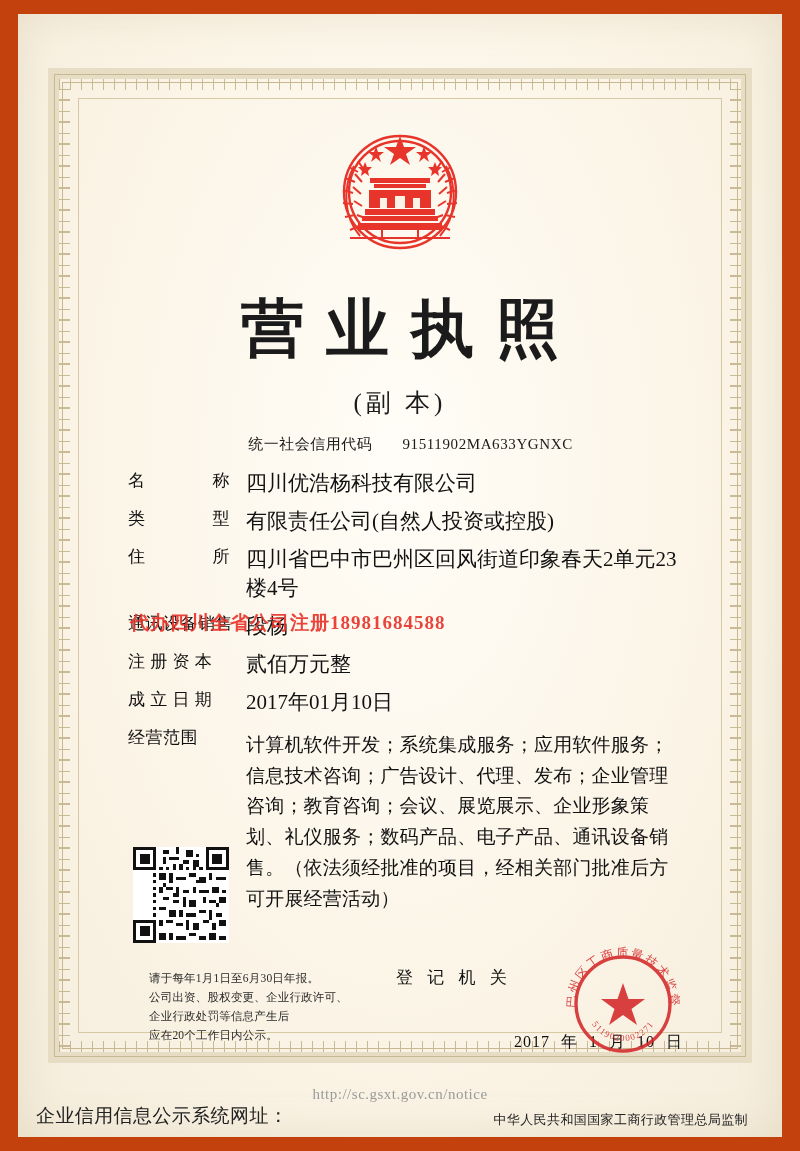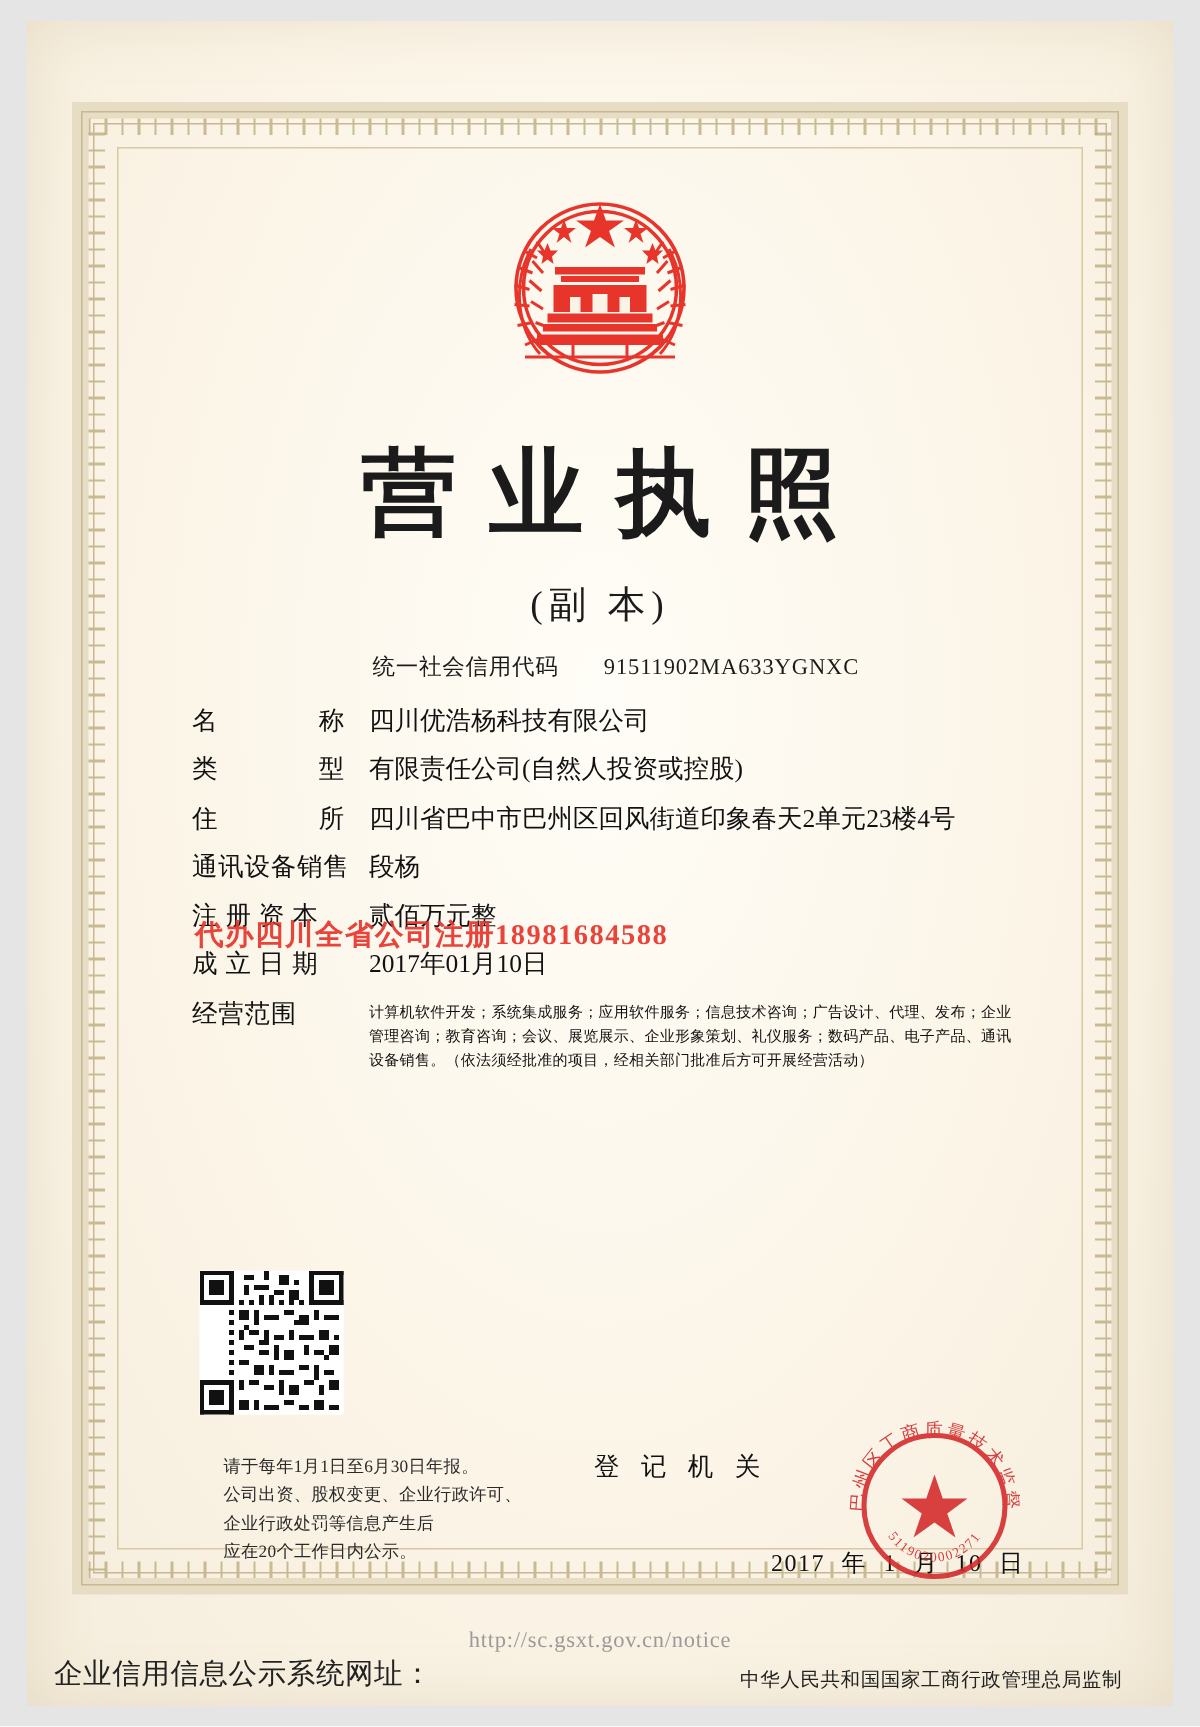--- a/index.html
+++ b/index.html
@@ -12,21 +12,21 @@
     height: 1151px;
     overflow: hidden;
     font-family: "Liberation Serif", "DejaVu Serif", serif;
   }
 
   
   .page {
     position: relative;
     width: 800px;
     height: 1151px;
-    background: #e5e5e5;
+    background: #c2410c;
   }
   .paper {
     position: absolute;
     left: 18px;
     top: 14px;
     right: 18px;
     bottom: 14px;
     background: #fdf8ef;
     background-image:
       radial-gradient(ellipse at 50% 40%, #fffdf7 0%, #fbf4e6 60%, #f4ecdb 100%);
@@ -167,27 +167,27 @@
     color: #111;
     letter-spacing: .5px;
   }
   .row .lbl.spread {
     display: flex;
     justify-content: space-between;
     padding-right: 16px;
     box-sizing: border-box;
   }
   .row .val {
-    font-size: 17px;
+    font-size: 21px;
     color: #111;
     line-height: 1.38;
     flex: 1;
   }
   .row.scope .val {
-    font-size: 10px;
+    font-size: 19px;
     line-height: 1.62;
     letter-spacing: .2px;
     padding-top: 4px;
   }
   .row.term .val .gap { display: inline-block; width: 22px; }
 
   
   .watermark {
     position: absolute;
     left: 112px;

